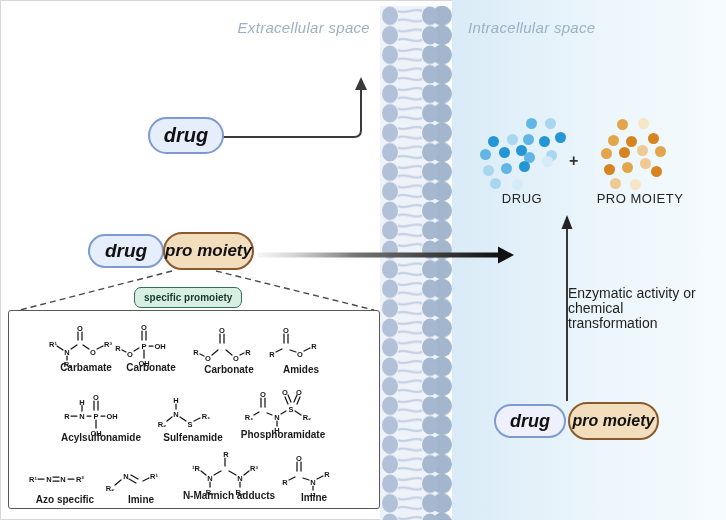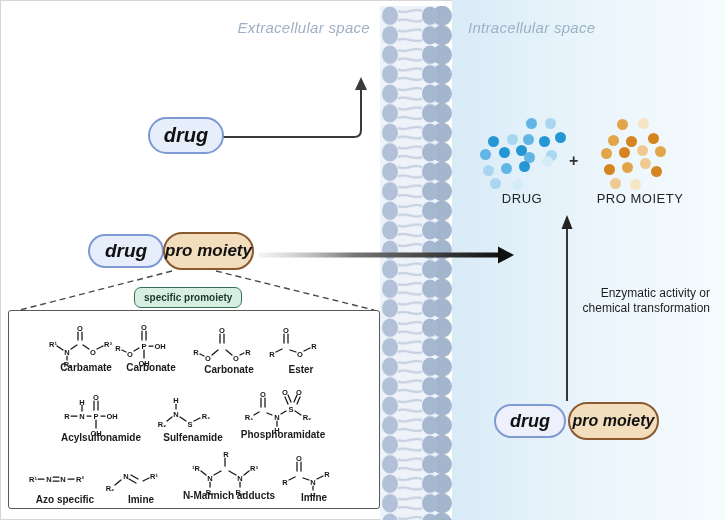--- a/index.html
+++ b/index.html
@@ -25,22 +25,22 @@
     border:1.6px solid #585858;border-radius:3px;}
   .chem{position:absolute;width:80px;}
   .chem svg{display:block;}
   .chem .lbl{position:relative;left:-15px;width:110px;text-align:center;font-size:10px;
     font-weight:bold;color:#1a1a1a;margin-top:-5px;}
   .dot{position:absolute;width:11px;height:11px;border-radius:50%;}
   .plus{position:absolute;left:569px;top:152px;font-size:16px;font-weight:bold;color:#333;}
   .cluster-label{position:absolute;top:191px;font-size:13px;font-weight:500;color:#242424;letter-spacing:.5px;text-align:center;}
   .cl-drug{left:482px;width:80px;}
   .cl-pro{left:578px;width:124px;}
-  .enz{position:absolute;left:568px;top:286px;width:142px;text-align:right;
-    font-size:12px;line-height:15px;color:#1f1f1f;}
+  .enz{position:absolute;left:568px;top:286px;width:142px;text-align:left;
+    font-size:14px;line-height:15px;color:#1f1f1f;}
 </style>
 </head>
 <body>
 
 <div class="canvas">
 
   <div class="intra-bg"></div>
 
   <svg style="position:absolute;left:374px;top:6px" width="84" height="514" viewBox="0 0 84 514">
     <defs>
@@ -154,21 +154,21 @@
           <line x1="15" y1="31" x2="21" y2="28" stroke="#151515" stroke-width="1.25" stroke-linecap="round"></line>
           <line x1="23" y1="13" x2="23" y2="22" stroke="#151515" stroke-width="1.25" stroke-linecap="round"></line>
           <line x1="27" y1="13" x2="27" y2="22" stroke="#151515" stroke-width="1.25" stroke-linecap="round"></line>
           <line x1="29" y1="29" x2="35" y2="31" stroke="#151515" stroke-width="1.25" stroke-linecap="round"></line>
           <line x1="43" y1="30" x2="49" y2="27" stroke="#151515" stroke-width="1.25" stroke-linecap="round"></line>
           <text x="11" y="33" text-anchor="middle" dominant-baseline="central" font-size="7.5" font-weight="bold" fill="#151515" font-family="&quot;Liberation Sans&quot;,sans-serif">R</text>
           <text x="25" y="9" text-anchor="middle" dominant-baseline="central" font-size="7.5" font-weight="bold" fill="#151515" font-family="&quot;Liberation Sans&quot;,sans-serif">O</text>
           <text x="39" y="33" text-anchor="middle" dominant-baseline="central" font-size="7.5" font-weight="bold" fill="#151515" font-family="&quot;Liberation Sans&quot;,sans-serif">O</text>
           <text x="53" y="25" text-anchor="middle" dominant-baseline="central" font-size="7.5" font-weight="bold" fill="#151515" font-family="&quot;Liberation Sans&quot;,sans-serif">R</text>
         </svg>
-        <div class="lbl">Ester</div>
+        <div class="lbl">Amides</div>
       </div>
       <div class="chem" style="left: 52px; top: 78px;">
         <svg width="80" height="48" viewBox="0 0 80 48">
           <line x1="10" y1="27" x2="16" y2="27" stroke="#151515" stroke-width="1.25" stroke-linecap="round"></line>
           <line x1="21" y1="16" x2="21" y2="22" stroke="#151515" stroke-width="1.25" stroke-linecap="round"></line>
           <line x1="26" y1="27" x2="30" y2="27" stroke="#151515" stroke-width="1.25" stroke-linecap="round"></line>
           <line x1="33" y1="12" x2="33" y2="21" stroke="#151515" stroke-width="1.25" stroke-linecap="round"></line>
           <line x1="37" y1="12" x2="37" y2="21" stroke="#151515" stroke-width="1.25" stroke-linecap="round"></line>
           <line x1="40" y1="27" x2="44" y2="27" stroke="#151515" stroke-width="1.25" stroke-linecap="round"></line>
           <line x1="35" y1="31" x2="35" y2="39" stroke="#151515" stroke-width="1.25" stroke-linecap="round"></line>

